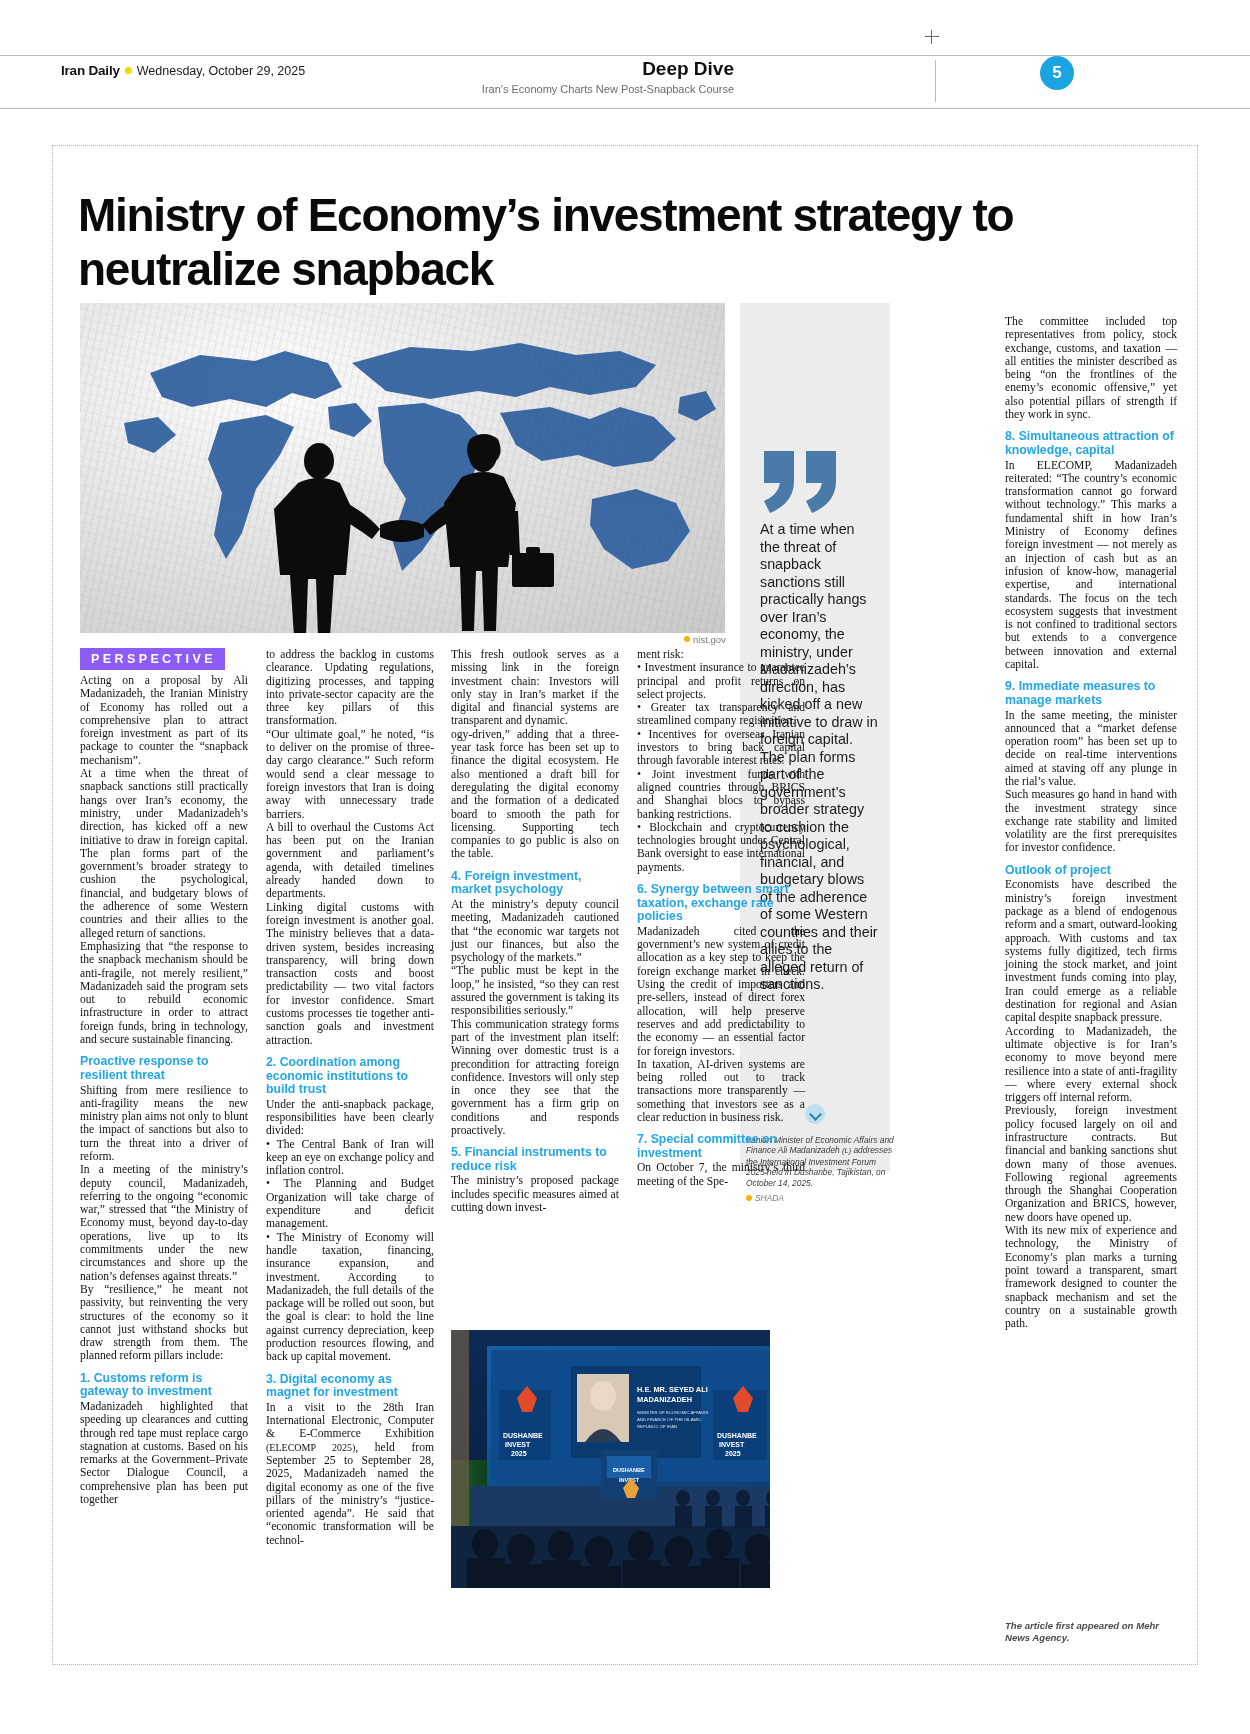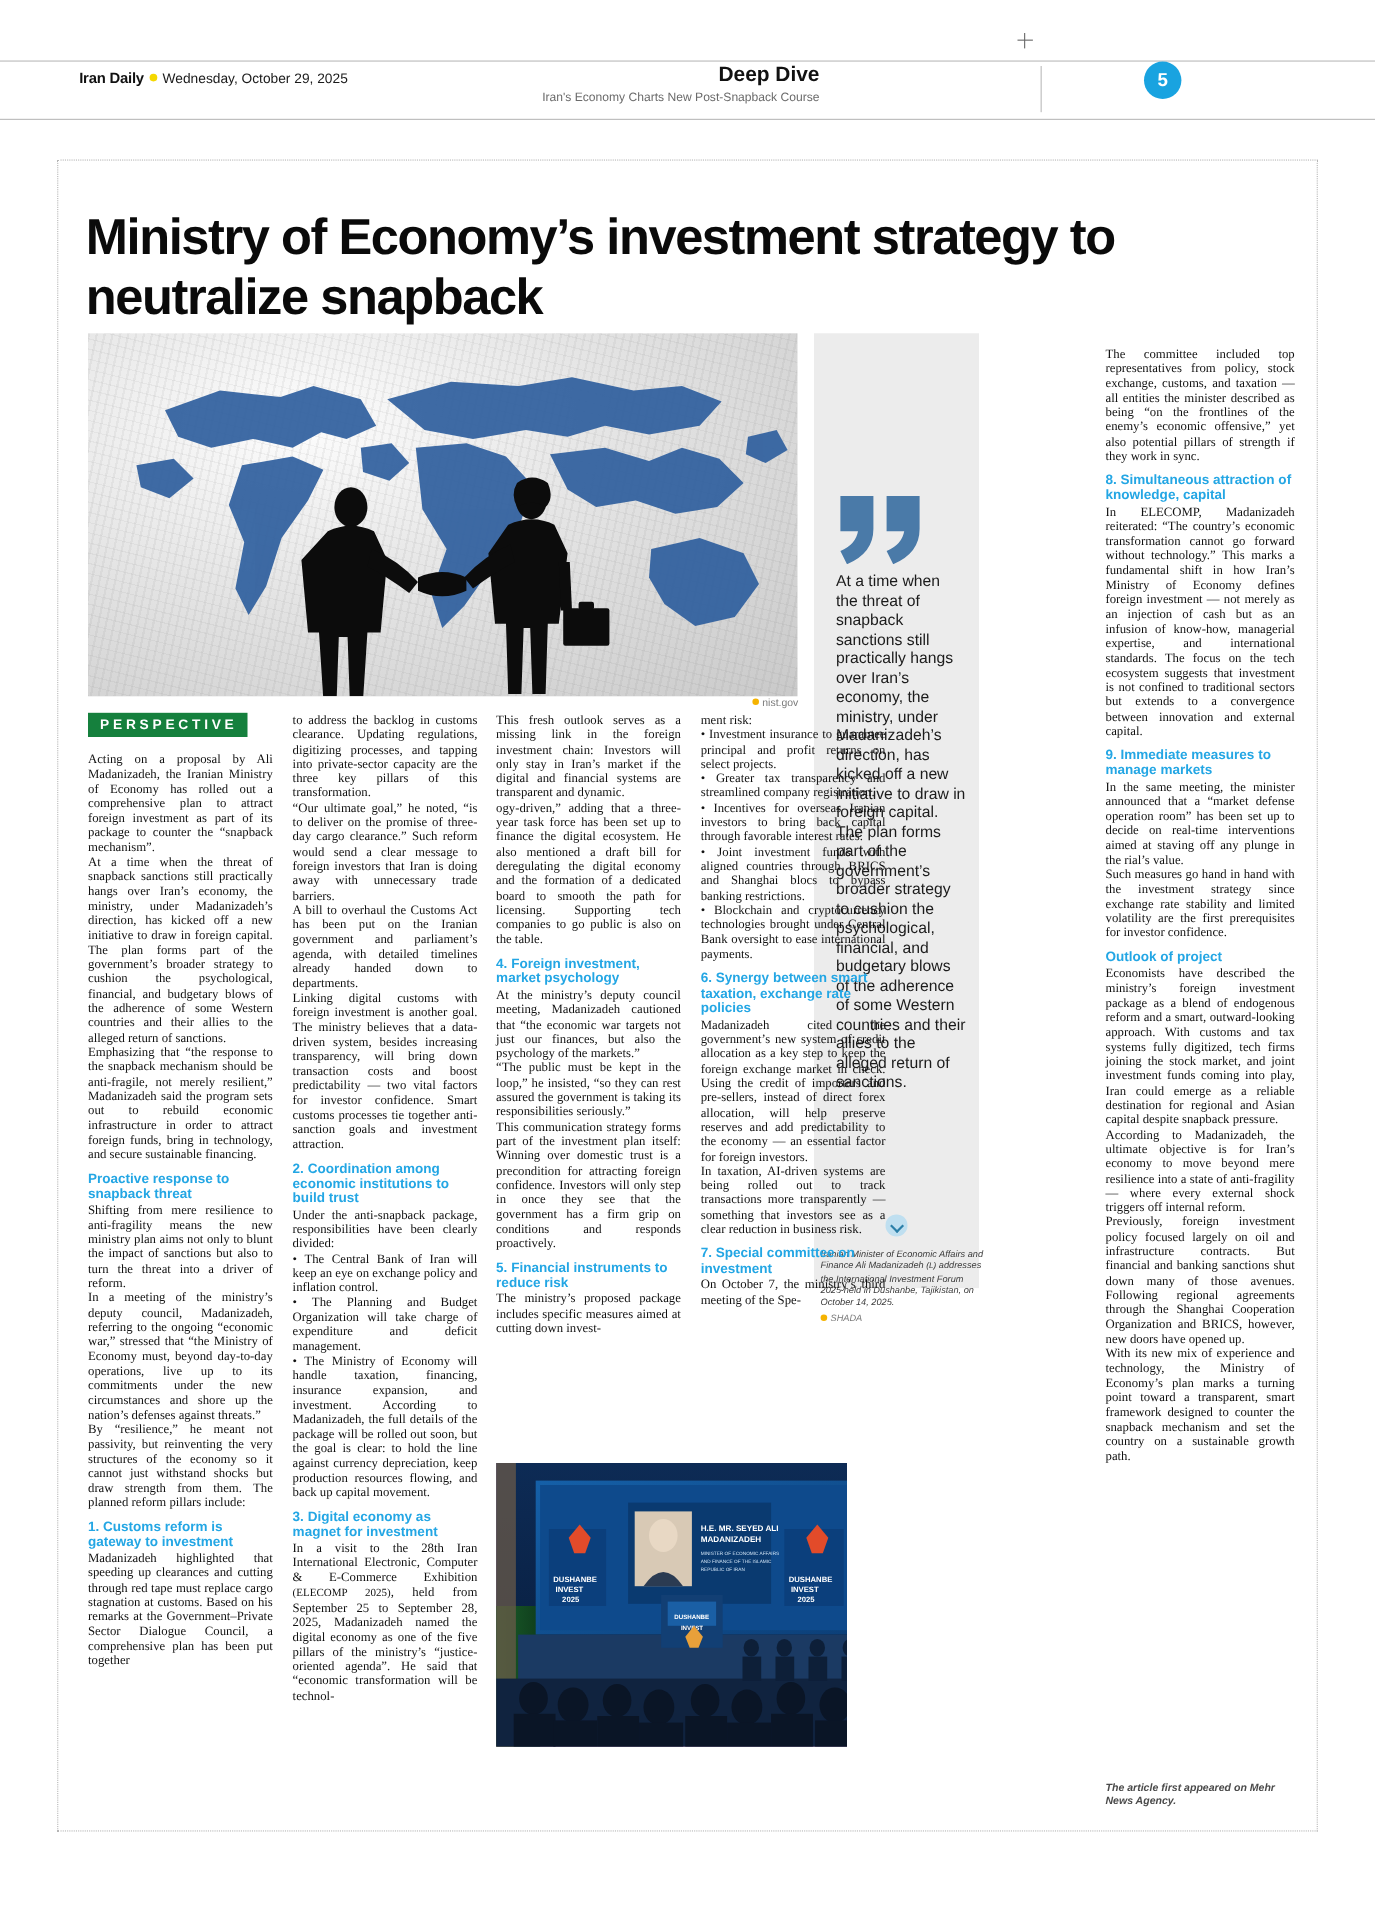--- a/index.html
+++ b/index.html
@@ -13,21 +13,21 @@
     overflow:hidden;
   }
 
   
   .crop-mark { position:absolute; top:30px; left:925px; width:14px; height:14px; }
   .crop-mark:before, .crop-mark:after { content:""; position:absolute; background:#666; }
   .crop-mark:before { left:6px; top:0; width:1px; height:14px; }
   .crop-mark:after  { top:6px; left:0; height:1px; width:14px; }
 
   .masthead-rule { position:absolute; left:0; top:55px; width:1250px; height:1px; background:#b9b9b9; }
-  .masthead { position:absolute; left:16px; top:55px; width:1044px; height:53px; }
+  .masthead { position:absolute; left:5px; top:55px; width:1044px; height:53px; }
   .mh-left { position:absolute; left:56px; top:8px; display:flex; align-items:center; gap:5px; }
   .mh-brand { font-family:"Liberation Sans", sans-serif; font-weight:bold; font-size:13.5px; letter-spacing:-0.2px; }
   .mh-dot { width:7px; height:7px; border-radius:50%; background:#f5d800; display:inline-block; }
   .mh-date { font-family:"Liberation Sans", sans-serif; font-size:12.5px; color:#1a1a1a; }
   .mh-section { position:absolute; right:315px; top:3px; text-align:right; }
   .mh-section-title { font-family:"Liberation Sans", sans-serif; font-weight:bold; font-size:19px; }
   .mh-section-sub { font-family:"Liberation Sans", sans-serif; font-size:11px; color:#6b6b6b; margin-top:3px; }
   .mh-divider { position:absolute; left:930px; top:5px; width:1px; height:42px; background:#b9b9b9; }
   .page-badge {
     position:absolute; left:1040px; top:56px; width:34px; height:34px;
@@ -75,24 +75,24 @@
             font-size:12.3px; line-height:13.6px; color:#23a6e4; }
   .col .sc { font-variant:small-caps; font-size:10px; }
 
   #c1 { left:80px; }
   #c2 { left:266px; top:648px; }
   #c3 { left:451px; top:648px; }
   #c4 { left:637px; top:648px; }
   #c5 { left:1005px; top:315px; width:172px; }
 
   .perspective {
-    display:inline-block; background:#15803d; color:#fff;
+    display:inline-block; background:#8b5cf6; color:#fff;
     font-family:"Liberation Sans", sans-serif; font-weight:bold;
     font-size:12.5px; letter-spacing:3.4px; padding:4px 9px 4px 11px;
-    margin-bottom:14px;
+    margin-bottom:4px;
   }
 
   
   .pullwrap {
     position:absolute; left:740px; top:303px; width:150px; height:868px;
     background:#ececec;
   }
   .quote-mark {
     position:absolute; left:22px; top:148px; width:78px; height:62px;
   }
@@ -212,21 +212,21 @@
   <div class="caption-credit">
     <span class="cd" style="background:#f5b301;display:inline-block;width:6px;height:6px;border-radius:50%;margin-right:3px;"></span><span>SHADA</span>
   </div>
 </div>
 
 <div class="col" id="c1">
   <div class="perspective">PERSPECTIVE</div>
   <p>Acting on a proposal by Ali Madanizadeh, the Iranian Ministry of Economy has rolled out a comprehensive plan to attract foreign investment as part of its package to counter the “snapback mechanism”.</p>
   <p>At a time when the threat of snapback sanctions still practically hangs over Iran’s economy, the ministry, under Madanizadeh’s direction, has kicked off a new initiative to draw in foreign capital. The plan forms part of the government’s broader strategy to cushion the psychological, financial, and budgetary blows of the adherence of some Western countries and their allies to the alleged return of sanctions.</p>
   <p>Emphasizing that “the response to the snapback mechanism should be anti-fragile, not merely resilient,” Madanizadeh said the program sets out to rebuild economic infrastructure in order to attract foreign funds, bring in technology, and secure sustainable financing.</p>
-  <h3>Proactive response to snapback threat</h3>
+  <h3>Proactive response to resilient threat</h3>
   <p>Shifting from mere resilience to anti-fragility means the new ministry plan aims not only to blunt the impact of sanctions but also to turn the threat into a driver of reform.</p>
   <p>In a meeting of the ministry’s deputy council, Madanizadeh, referring to the ongoing “economic war,” stressed that “the Ministry of Economy must, beyond day-to-day operations, live up to its commitments under the new circumstances and shore up the nation’s defenses against threats.”</p>
   <p>By “resilience,” he meant not passivity, but reinventing the very structures of the economy so it cannot just withstand shocks but draw strength from them. The planned reform pillars include:</p>
   <h3>1. Customs reform is gateway to investment</h3>
   <p>Madanizadeh highlighted that speeding up clearances and cutting through red tape must replace cargo stagnation at customs. Based on his remarks at the Government–Private Sector Dialogue Council, a comprehensive plan has been put together</p>
 </div>
 
 <div class="col" id="c2">
   <p>to address the backlog in customs clearance. Updating regulations, digitizing processes, and tapping into private-sector capacity are the three key pillars of this transformation.</p>
   <p>“Our ultimate goal,” he noted, “is to deliver on the promise of three-day cargo clearance.” Such reform would send a clear message to foreign investors that Iran is doing away with unnecessary trade barriers.</p>

